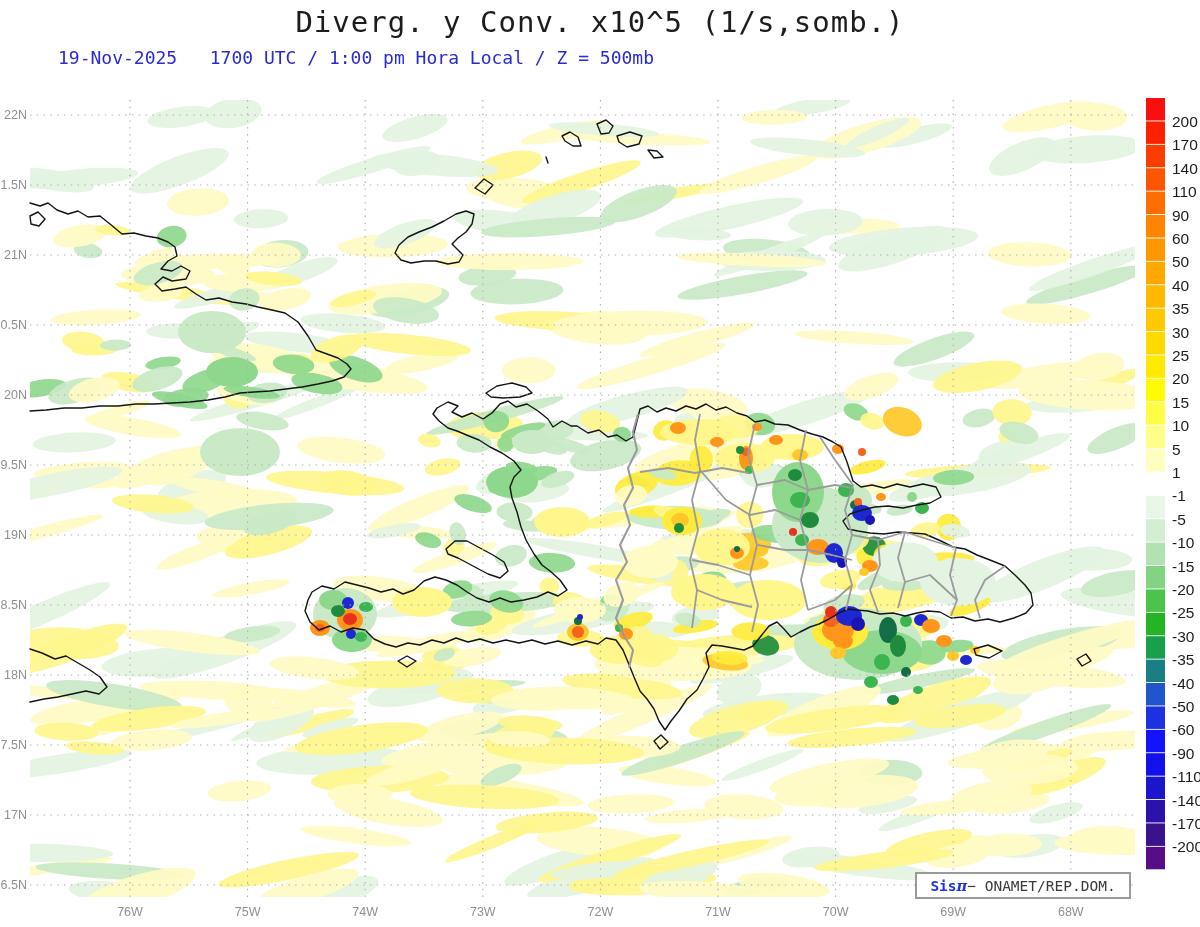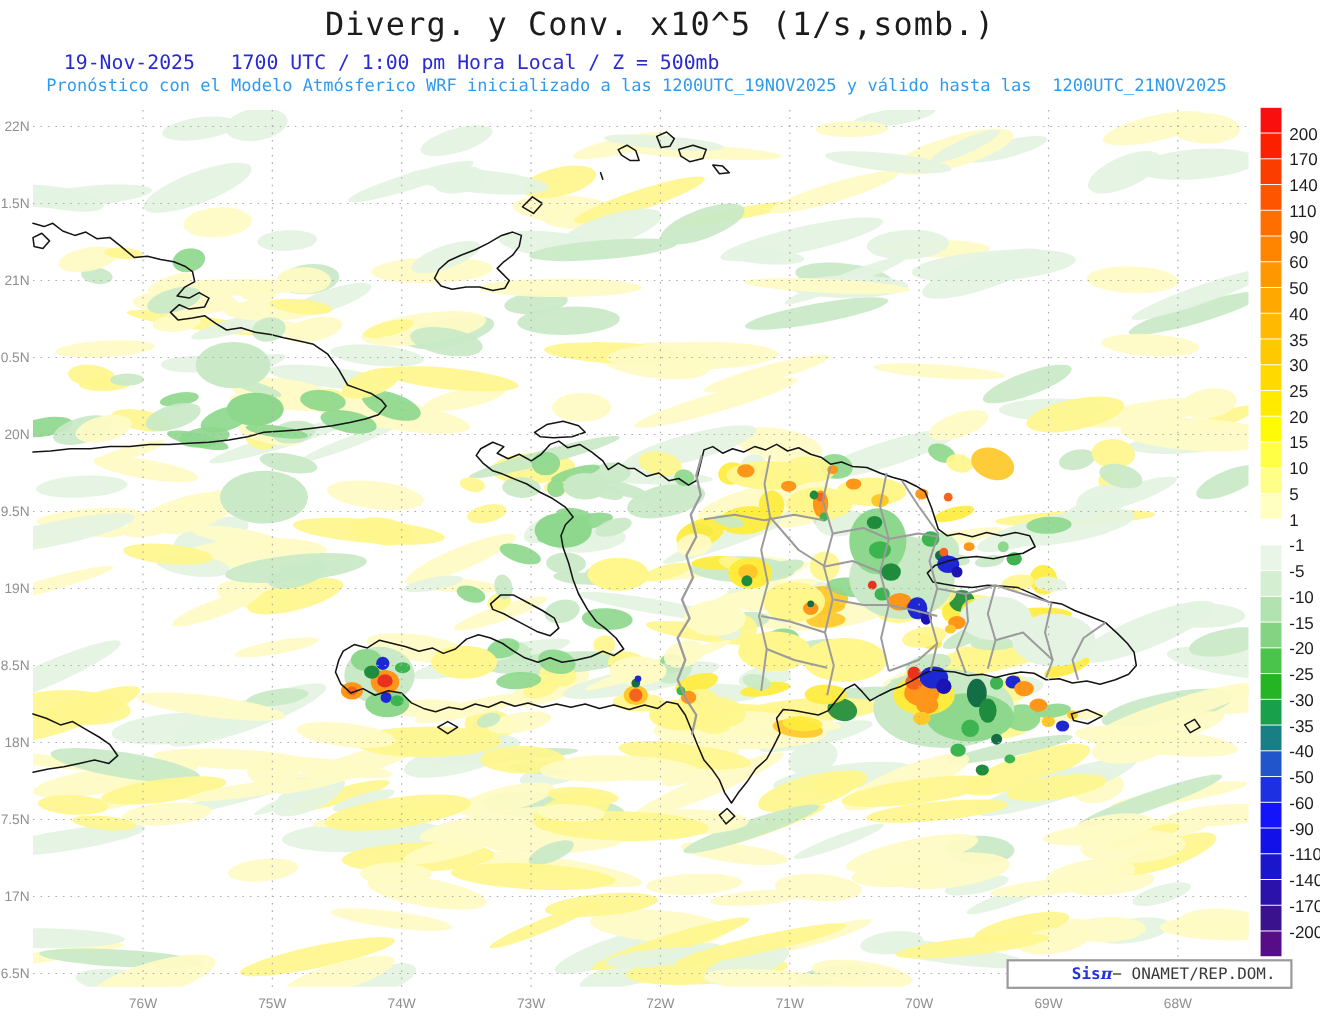--- a/index.html
+++ b/index.html
@@ -7,31 +7,30 @@
   .stage{position:relative;width:1176px;height:927px;background:#fff;}
   .map-title{position:absolute;top:5px;left:0;width:1200px;text-align:center;
     font-family:"DejaVu Sans Mono",monospace;font-size:29px;letter-spacing:1px;color:#1c1c1c;white-space:pre;}
   .map-sub1{position:absolute;top:47px;left:58px;
     font-family:"DejaVu Sans Mono",monospace;font-size:18px;color:#2a2ad2;white-space:pre;}
   .map-sub2{position:absolute;top:69px;left:42px;
     font-family:"DejaVu Sans Mono",monospace;font-size:15.5px;color:#2f9bee;white-space:pre;}
   svg#map-svg{position:absolute;left:0;top:0;}
   .credit{position:absolute;left:915px;top:872px;width:212px;height:23px;
     border:2px solid #9a9a9a;background:#fff;display:flex;align-items:center;justify-content:center;
-    font-family:"DejaVu Sans Mono",monospace;font-size:14.5px;color:#3a3a3a;white-space:pre;padding-left:44px;}
+    font-family:"DejaVu Sans Mono",monospace;font-size:14.5px;color:#3a3a3a;white-space:pre;}
   .credit .brand{color:#2233dd;font-weight:bold;}
   .credit .pi{color:#2233dd;font-family:"DejaVu Serif",serif;font-style:italic;font-weight:bold;}
 </style>
 </head>
 <body>
 
 <div class="stage">
   <div class="map-title">Diverg. y Conv. x10^5 (1/s,somb.)</div>
   <div class="map-sub1">19-Nov-2025   1700 UTC / 1:00 pm Hora Local / Z = 500mb</div>
-  <div class="map-sub2">Pronóstico con el Modelo Atmósferico WRF inicializado a las 1200UTC_19NOV2025 y válido hasta las  1200UTC_21NOV2025</div>
   <svg id="map-svg" width="1200" height="927">
       <defs>
         <clipPath id="plotclip">
           <rect x="30" y="100" width="1105" height="797"></rect>
         </clipPath>
       </defs>
       <g clip-path="url(#plotclip)">
         <ellipse cx="0" cy="0" rx="24.09942899644375" ry="14.512520001735538" fill="#FFFBC4" opacity="0.92" transform="translate(248.3 702.5) rotate(9.0)"></ellipse>
         <ellipse cx="0" cy="0" rx="33.68600446358323" ry="5.67849149229005" fill="#FFFBC4" opacity="0.92" transform="translate(721.1 669.8) rotate(4.6)"></ellipse>
         <ellipse cx="0" cy="0" rx="54.750380389392376" ry="9.31026068283245" fill="#E4F3E2" opacity="0.92" transform="translate(298.5 342.8) rotate(6.7)"></ellipse>

